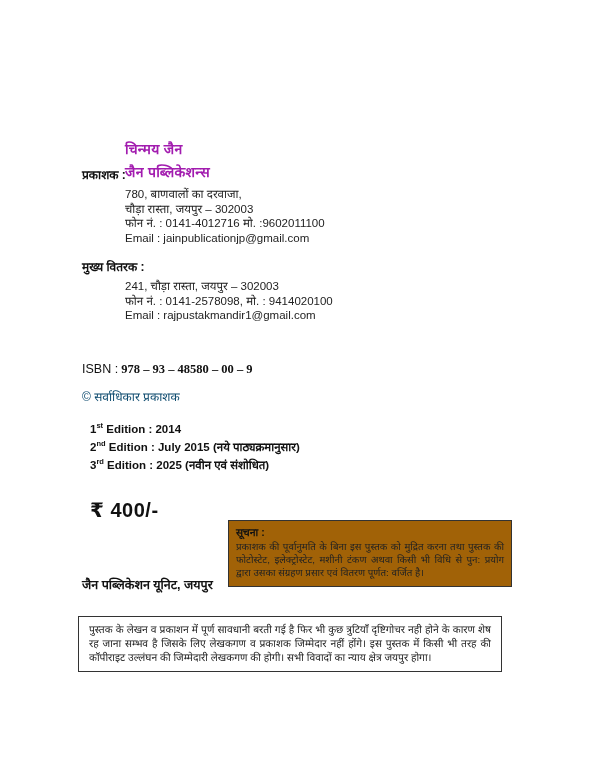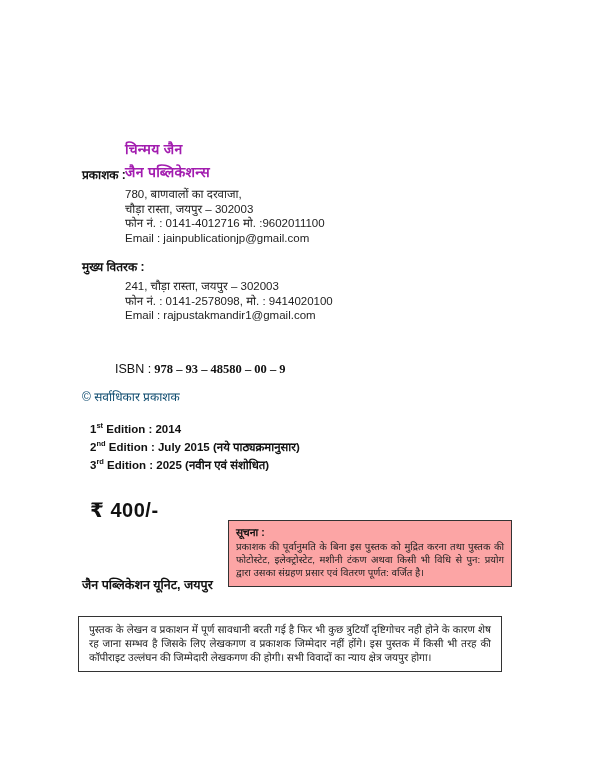--- a/index.html
+++ b/index.html
@@ -67,21 +67,21 @@
     font-size: 20px;
     font-weight: bold;
     color: #111;
     letter-spacing: 0.5px;
   }
 
   .notice-box {
     left: 228px; top: 520px;
     width: 284px;
     border: 1.5px solid #333;
-    background: #fca5a5;
+    background: #a16207;
     padding: 4px 7px 6px 7px;
   }
   .notice-title {
     font-size: 10.5px;
     font-weight: bold;
     color: #111;
     margin-bottom: 1px;
   }
   .notice-body {
     font-size: 9.8px;
@@ -128,21 +128,21 @@
   </div>
 
   <div class="abs section-label" style="left:82px; top:258px;">मुख्य वितरक :</div>
 
   <div class="abs" style="left:125px; top:276px;">
     <div class="addr-line" style="margin-top:3px;">241, चौड़ा रास्ता, जयपुर – 302003</div>
     <div class="addr-line bold-nums">फोन नं. : 0141-2578098, मो. : 9414020100</div>
     <div class="addr-line">Email : rajpustakmandir1@gmail.com</div>
   </div>
 
-  <div class="abs isbn-line" style="left:82px; top:362px;margin-left:33px;">
+  <div class="abs isbn-line" style="left:82px; top:362px;">
     <span class="isbn-word">ISBN :</span>
     <span>978 – 93 – 48580 – 00 – 9</span>
   </div>
 
   <div class="abs copyright-line" style="left:82px; top:388px;">© सर्वाधिकार प्रकाशक</div>
 
   <div class="abs" style="left:90px; top:420px;">
     <div class="edition-line"><span>1</span><sup>st</sup><span> Edition : 2014</span></div>
     <div class="edition-line"><span>2</span><sup>nd</sup><span> Edition : July 2015 (नये पाठ्यक्रमानुसार)</span></div>
     <div class="edition-line"><span>3</span><sup>rd</sup><span> Edition : 2025 (नवीन एवं संशोधित)</span></div>

